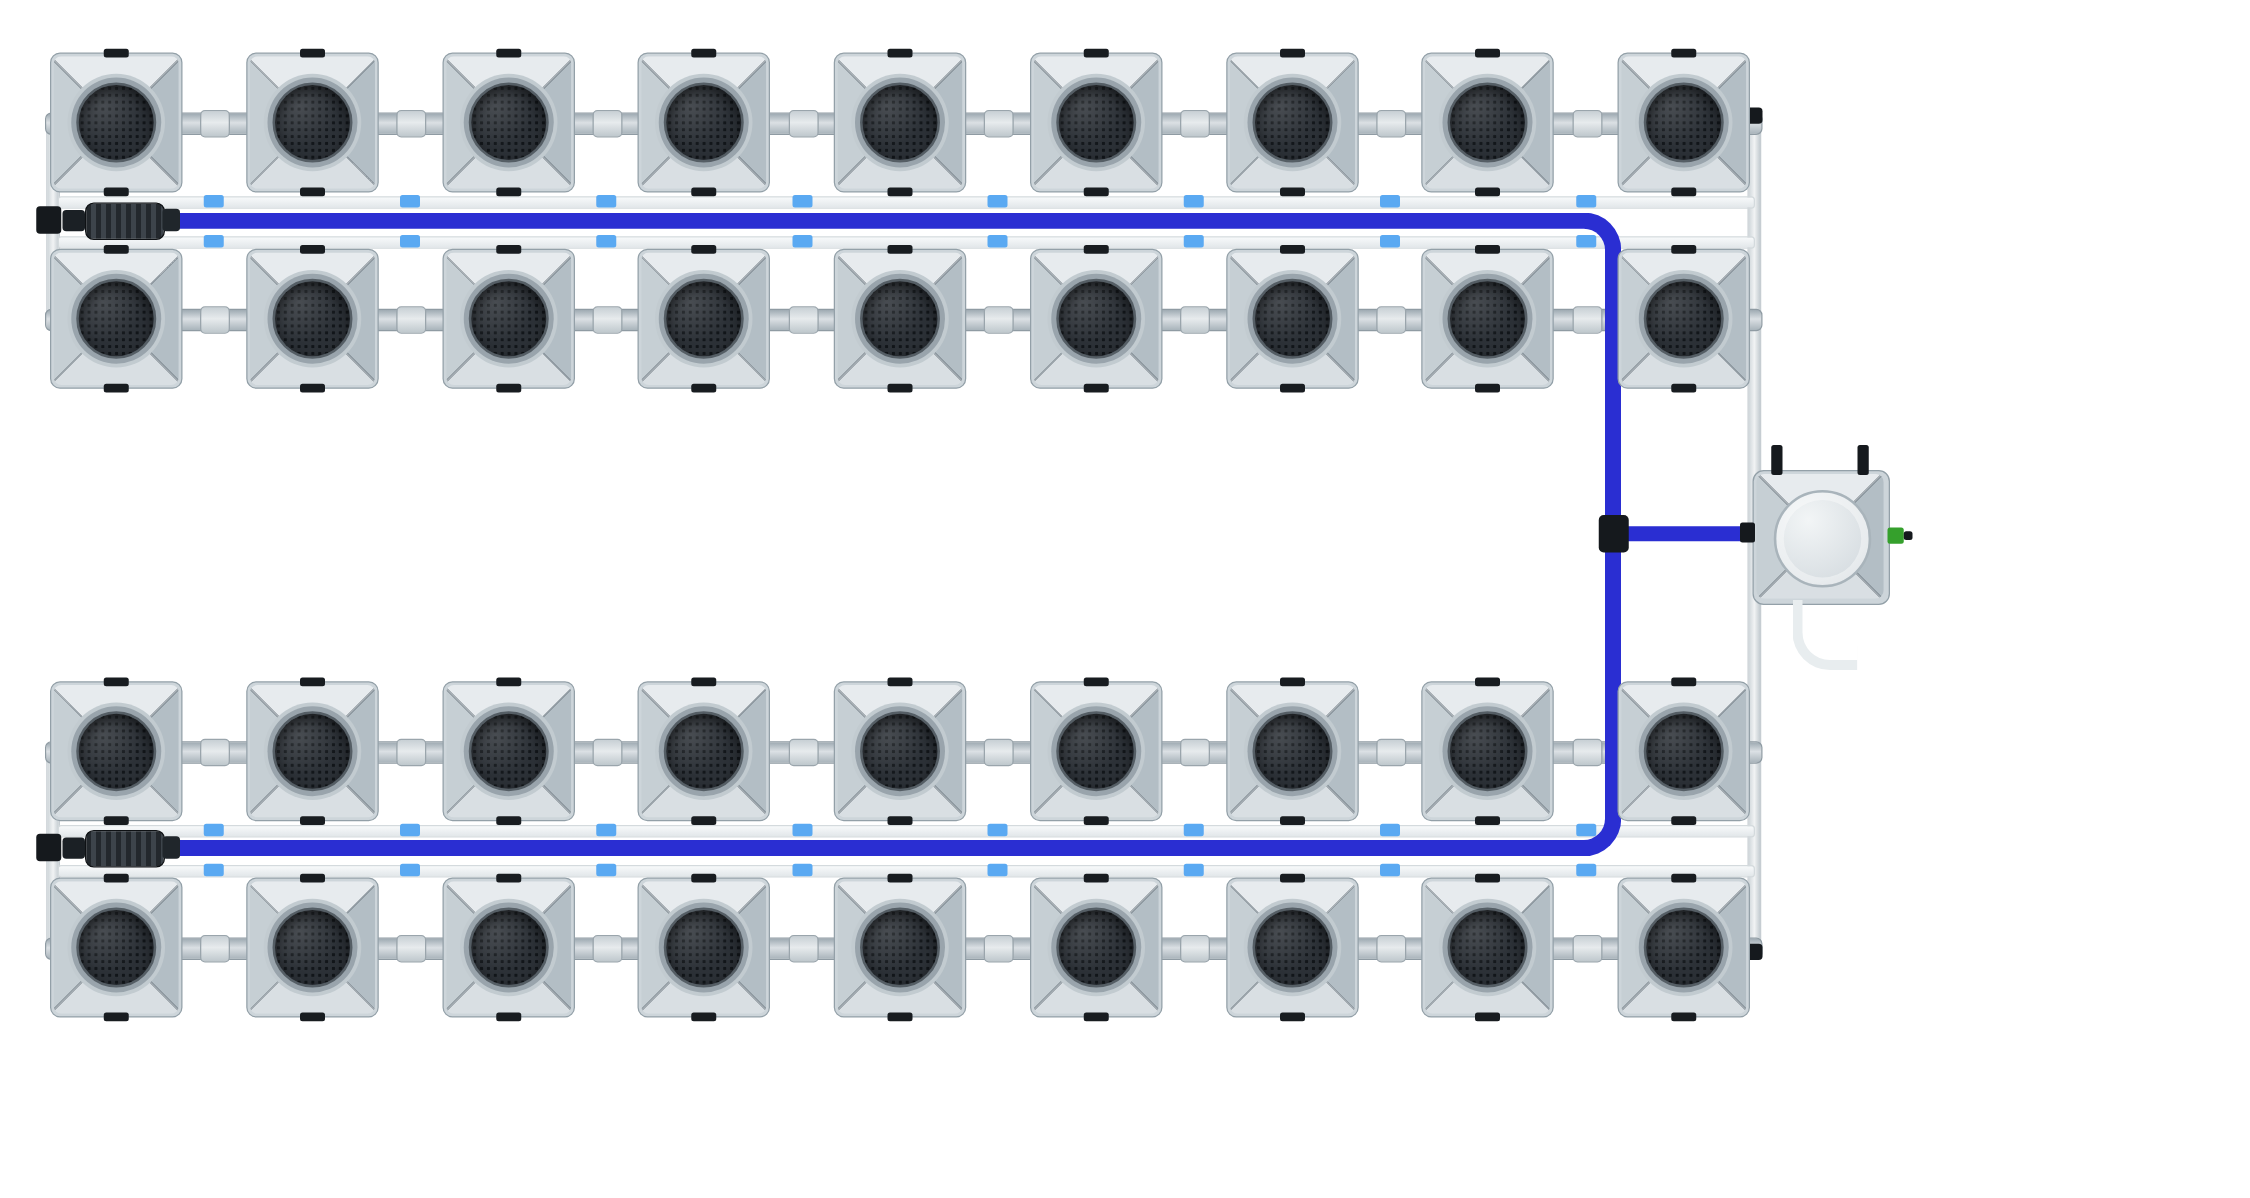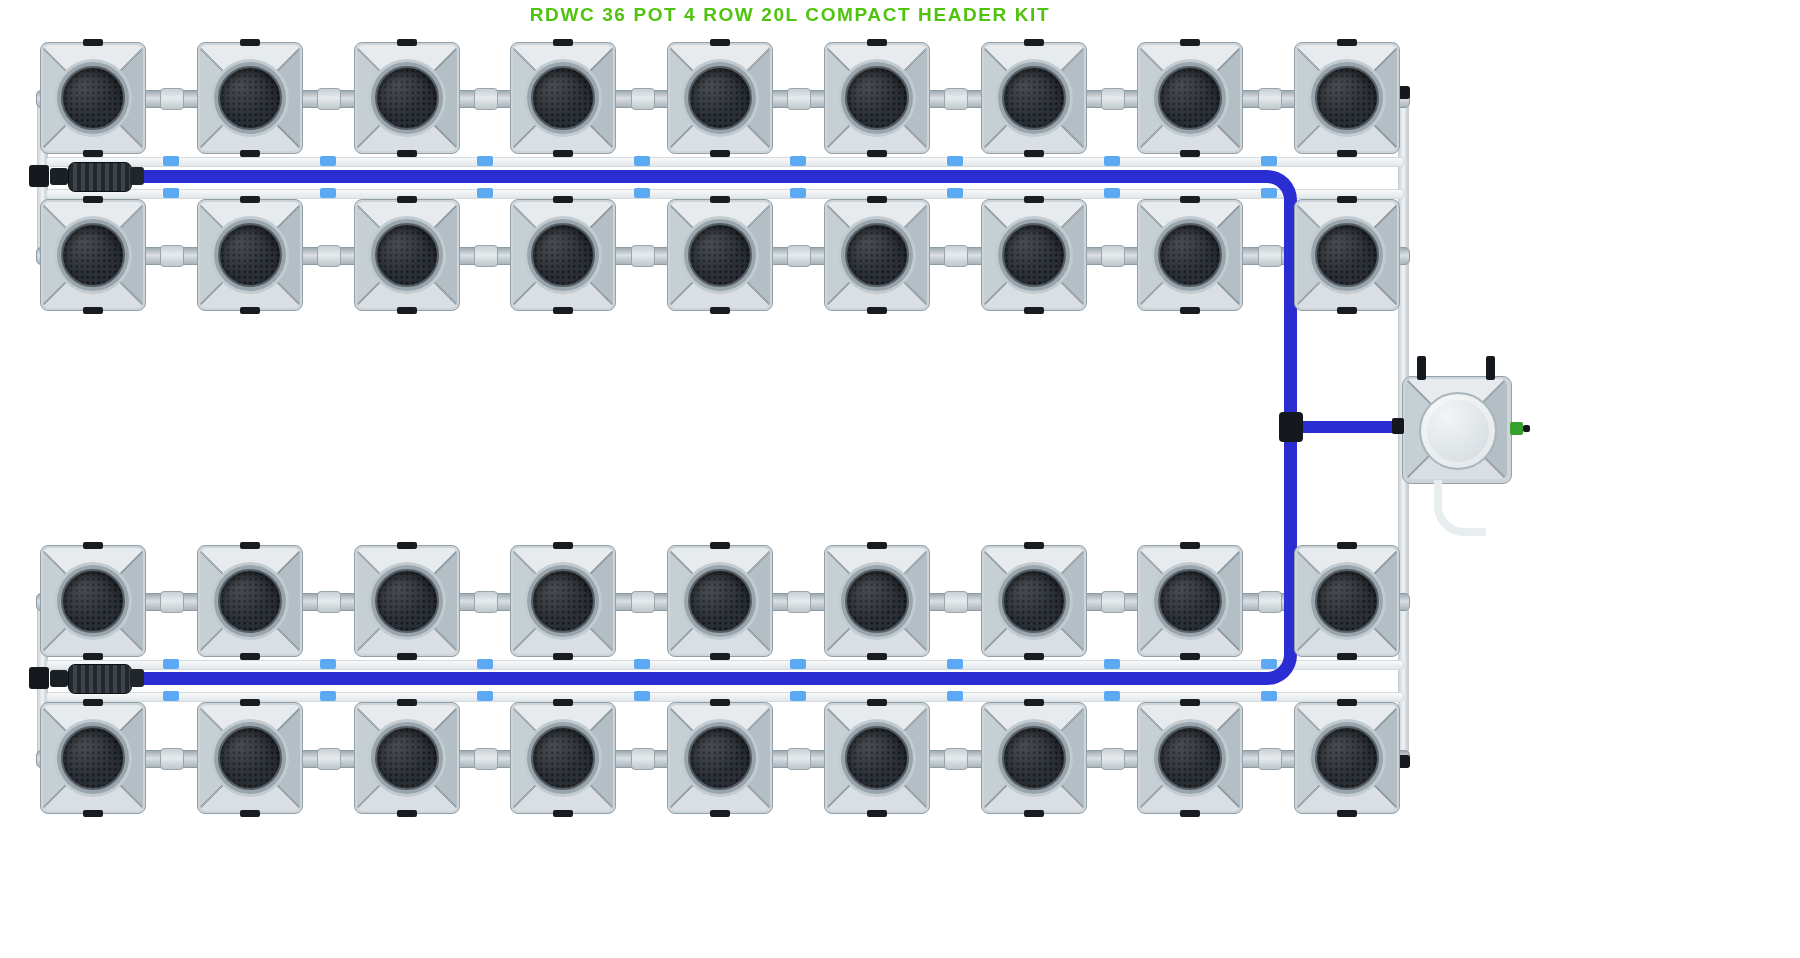--- a/index.html
+++ b/index.html
@@ -73,21 +73,20 @@
   .fit-right-green{left:120px;top:70px;width:13px;height:13px;background:var(--fit-green,#35a02c);border-radius:2px;}
   .fit-right-nub{left:133px;top:73px;width:7px;height:7px;background:var(--fit-black,#15191d);border-radius:2px;}
   .hose{left:44px;top:128px;width:44px;height:48px;border-left:8px solid #e8edef;border-bottom:8px solid #e8edef;
       border-bottom-left-radius:30px;}
 </style>
 </head>
 <body>
 
 <div class="stage">
 
-  <div class="title">RDWC 36 POT 4 ROW 20L COMPACT HEADER KIT</div>
 
   <div id="pipes-layer">
       <div class="vpipe" style="left: 37px; top: 98px; height: 158px;"></div>
       <div class="vpipe" style="left: 37px; top: 601px; height: 157px;"></div>
       <div class="vpipe" style="left: 1398px; top: 96px; height: 660px;"></div>
       <div class="cap" style="left: 1394px; top: 86px; width: 16px; height: 13px;"></div>
       <div class="cap" style="left: 1394px; top: 755px; width: 16px; height: 13px;"></div>
       <div class="rowpipe" style="left: 36px; top: 90px; width: 1372px;"></div>
       <div class="sleeve" style="left: 160.375px; top: 88px;"></div>
       <div class="sleeve" style="left: 317.125px; top: 88px;"></div>

